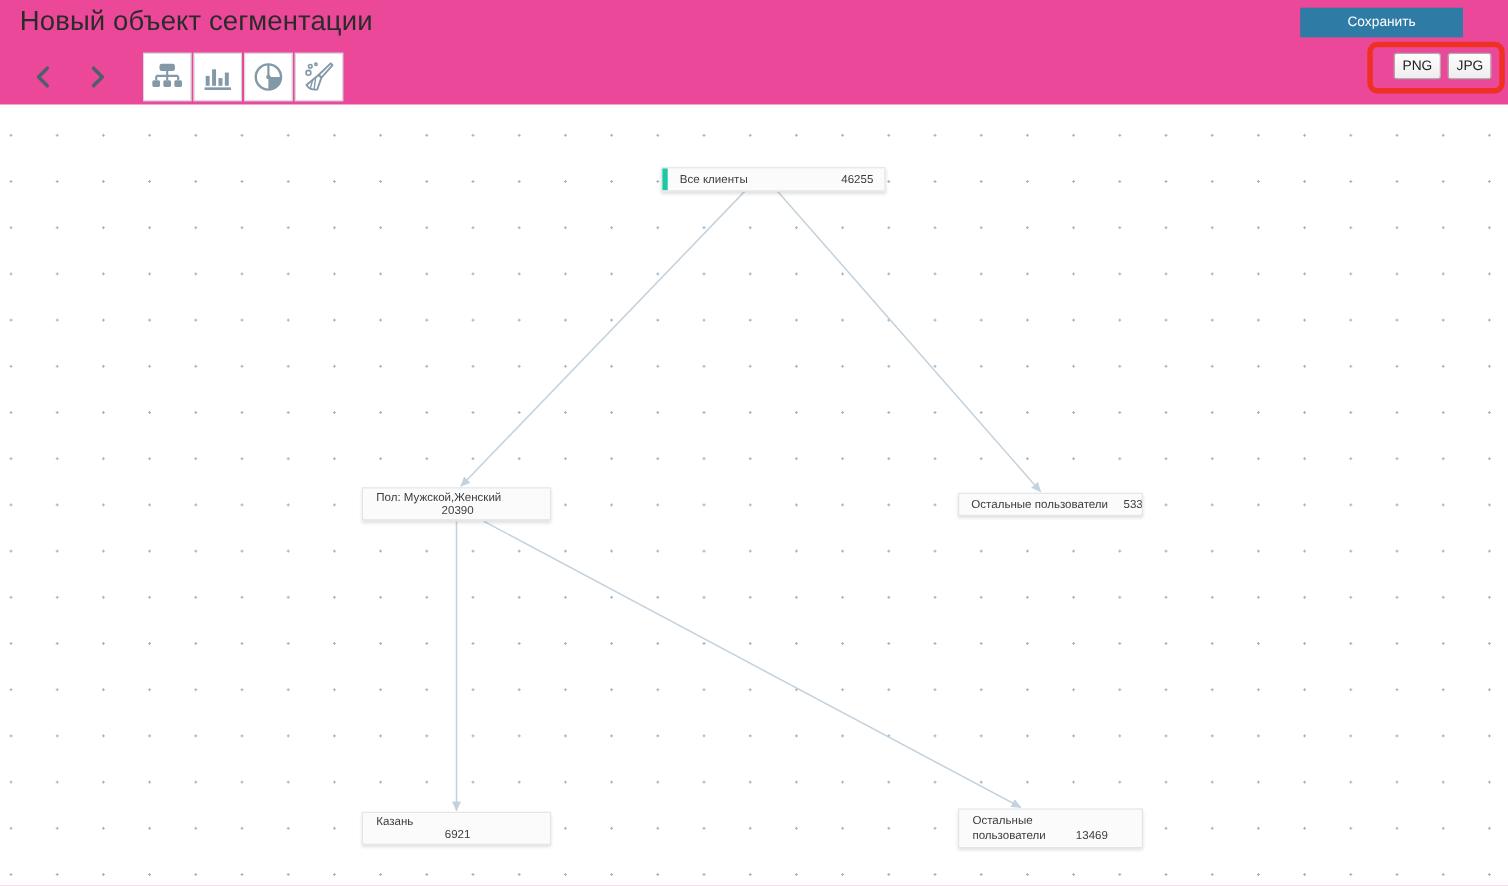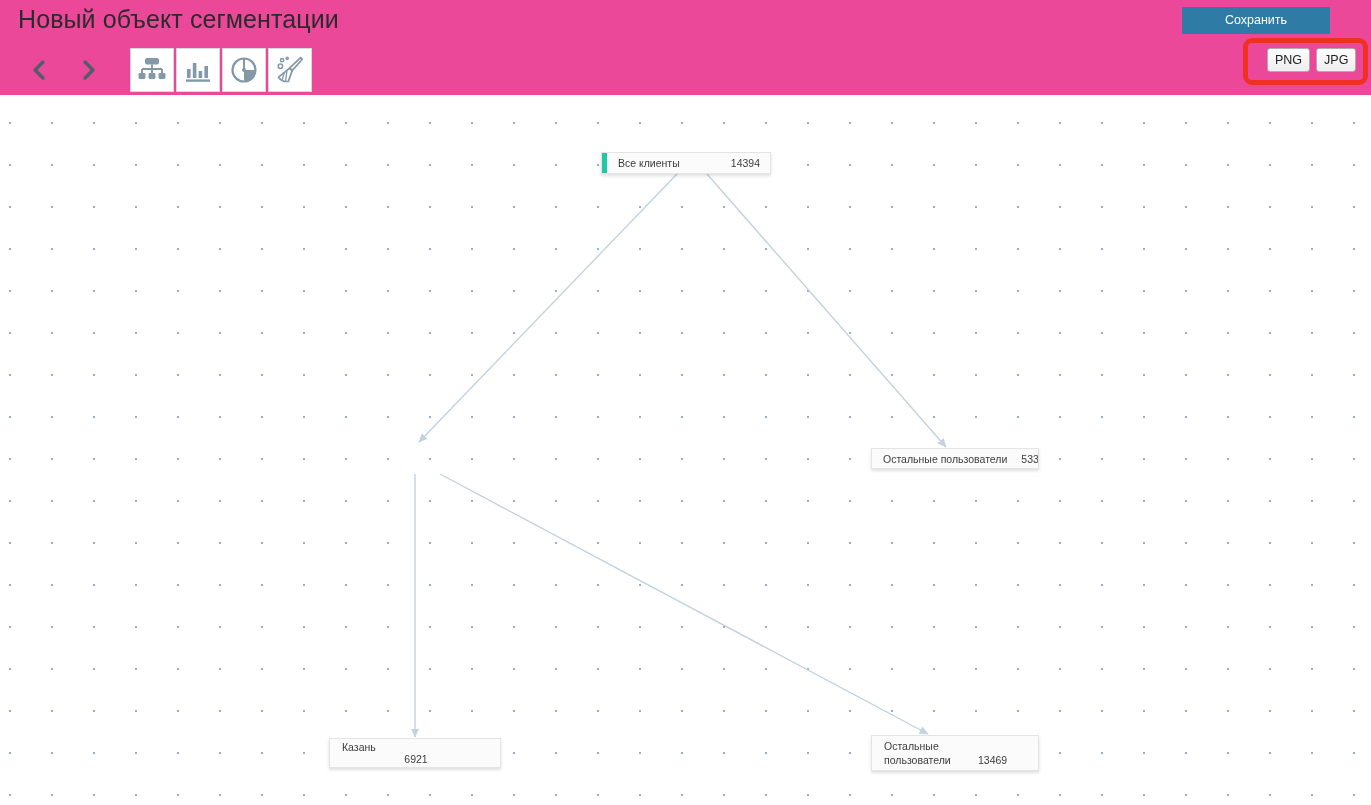--- a/index.html
+++ b/index.html
@@ -293,30 +293,36 @@
         </marker>
       </defs>
       <g stroke="#c3d2dd" stroke-width="1.4" fill="none" marker-end="url(#arrow)">
         <line x1="677" y1="79" x2="419" y2="347"></line>
         <line x1="707" y1="79" x2="946" y2="352"></line>
         <line x1="415" y1="379" x2="415" y2="642"></line>
         <line x1="440" y1="379" x2="928" y2="639"></line>
       </g>
     </svg>
 
-    <div class="node" style="left:601px; top:57px; width:170px; height:22px;">
+    <div class="node" style="left:601px; top:57px; width:204px; height:22px;">
       <span class="accent"></span>
       <div class="node-inner">
         <div class="node-row">
           <span class="node-label">Все клиенты</span>
-          <span class="node-value">14394</span>
+          <span class="node-value">46255</span>
         </div>
       </div>
     </div>
 
+    <div class="node stacked" style="left:329px; top:348px; width:172px; height:30px;">
+      <div class="node-inner">
+        <span class="node-label">Пол: Мужской,Женский</span>
+        <span class="node-value">20390</span>
+      </div>
+    </div>
 
     <div class="node" style="left:871px; top:353px; width:168px; height:21px;">
       <div class="node-inner" style="padding-left:11px;">
         <div class="node-row">
           <span class="node-label">Остальные пользователи</span>
           <span class="node-value">5338</span>
         </div>
       </div>
     </div>
 

